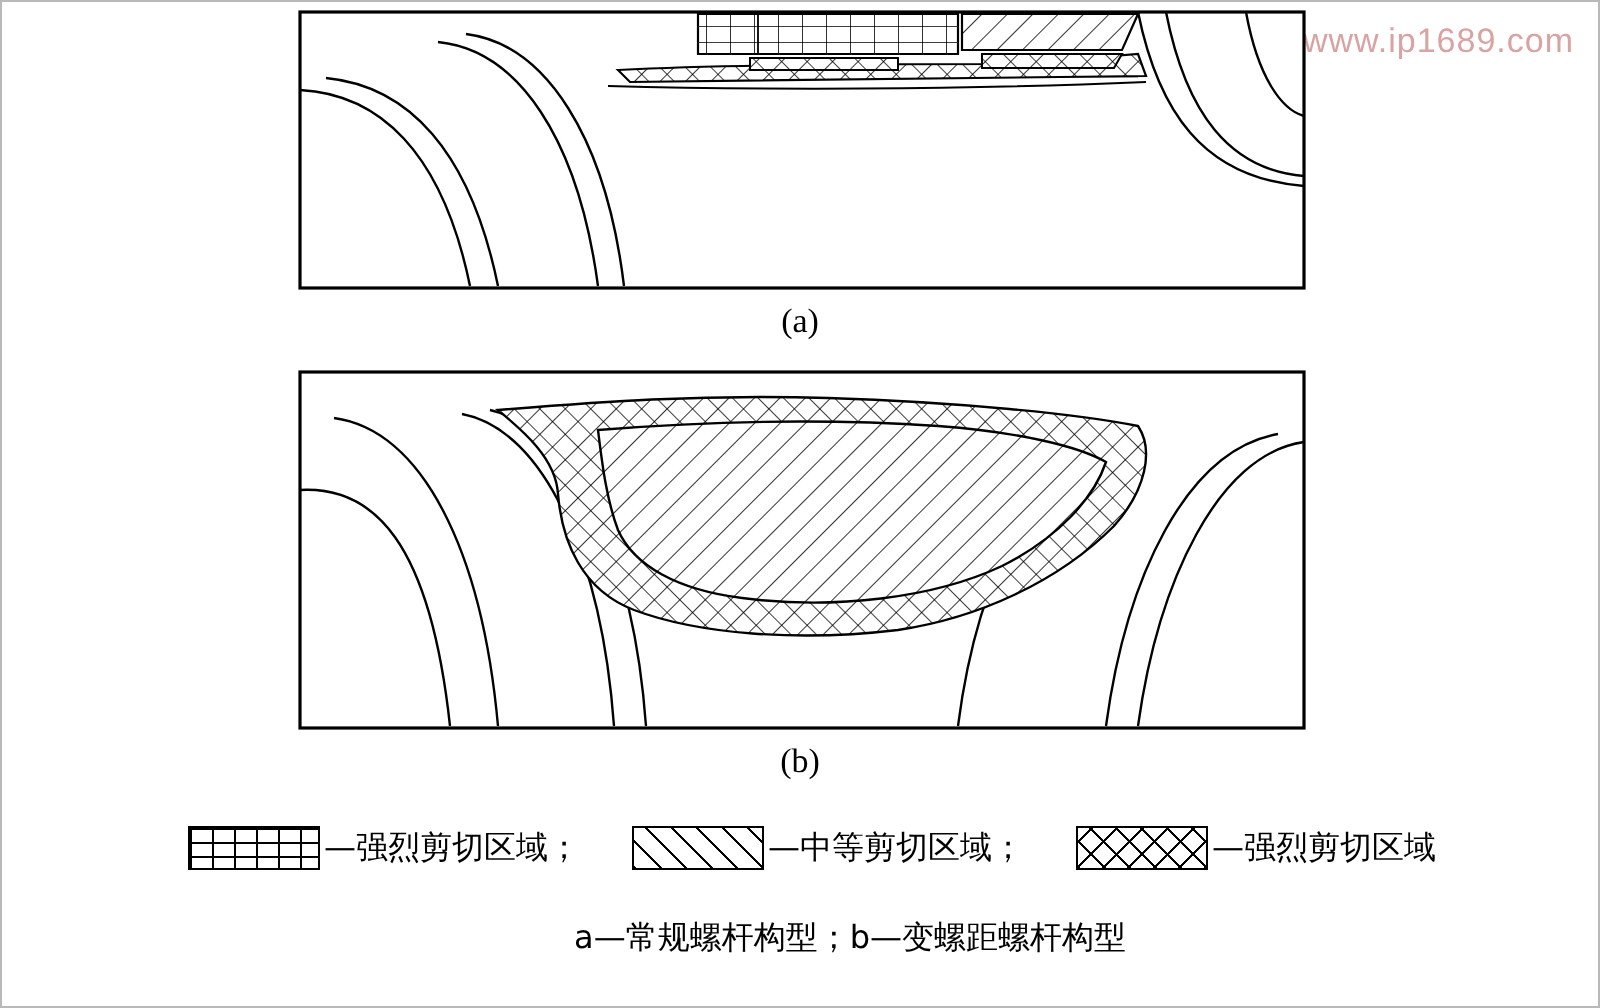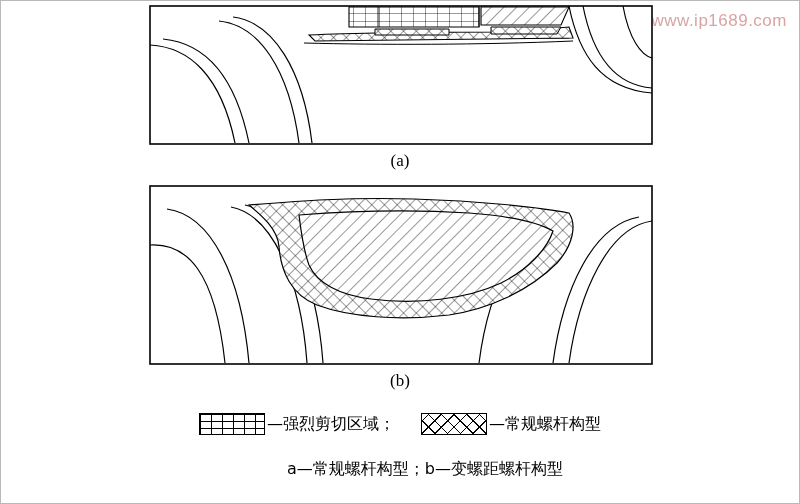--- a/index.html
+++ b/index.html
@@ -47,20 +47,21 @@
     width: 800px;
     display: flex;
     align-items: center;
     justify-content: center;
     gap: 0px;
     font-size: 17px;
   }
   .legend-item {
     display: flex;
     align-items: center;
+    margin-left: 12px;
   }
   .swatch {
     width: 66px;
     height: 22px;
     border: 1.2px solid #000;
     box-sizing: border-box;
     display: inline-block;
   }
   .swatch-grid {
     background-image:
@@ -205,22 +206,26 @@
     </g>
   </svg>
   <div class="caption cap-b">(b)</div>
 
   <div class="legend-row">
     <div class="legend-item">
       <span class="swatch swatch-grid"></span>
       <span class="legend-label">—强烈剪切区域；</span>
     </div>
     <span class="legend-sep"></span>
+    <div class="legend-item">
+      <span class="swatch swatch-diag"></span>
+      <span class="legend-label">—中等剪切区域；</span>
+    </div>
     <span class="legend-sep"></span>
     <div class="legend-item">
       <span class="swatch swatch-cross"></span>
-      <span class="legend-label">—常规螺杆构型</span>
+      <span class="legend-label">—强烈剪切区域</span>
     </div>
   </div>
 
   <div class="sub-caption">a—常规螺杆构型；b—变螺距螺杆构型</div>
 
 </div>
 
 </body></html>

